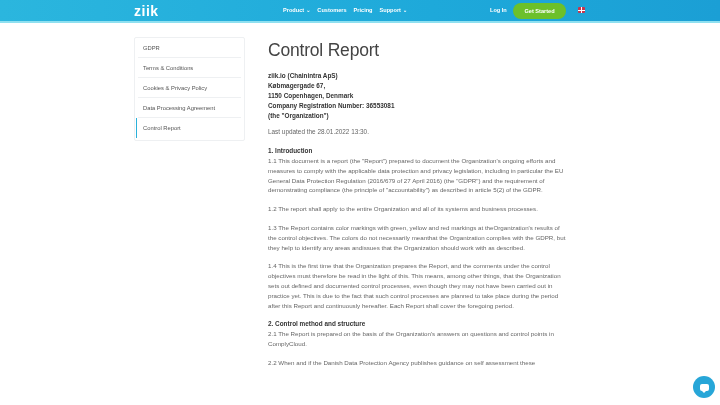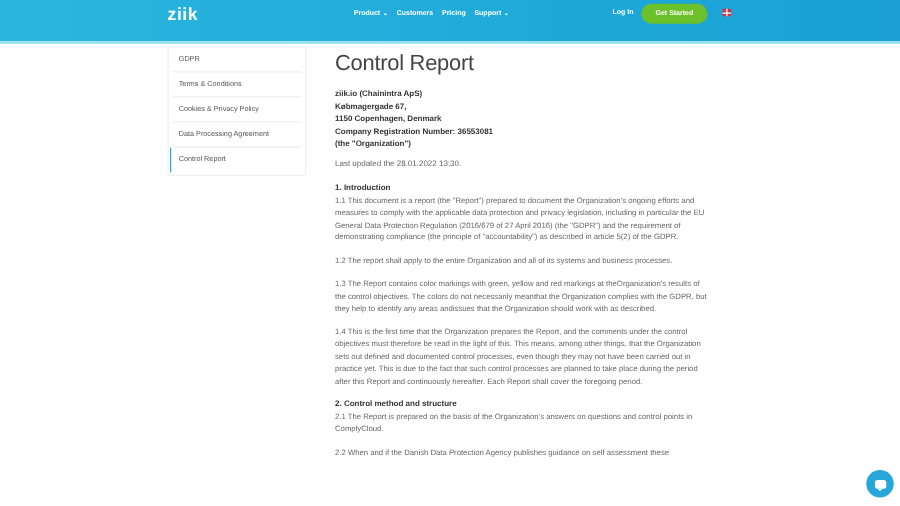--- a/index.html
+++ b/index.html
@@ -1,19 +1,19 @@
 <!DOCTYPE html>
 <html><head>
 <meta charset="utf-8">
 <style>
   * { box-sizing: border-box; margin: 0; padding: 0; }
   html, body { width: 720px; height: 405px; overflow: hidden; background: #fff; }
   body { font-family: "Liberation Sans", sans-serif; color: #555; position: relative; }
 
-  .topbar { position: absolute; left: 0; top: 0; width: 720px; height: 35px;
+  .topbar { position: absolute; left: 0; top: 0; width: 720px; height: 23px;
     background: linear-gradient(90deg, #2bb6de 0%, #1ea9da 60%, #1b9fd5 100%);
     border-bottom: 2px solid #8fe0f0; }
   .logo { position: absolute; left: 134px; top: 3px; color: #fff; font-weight: bold;
     font-size: 14px; letter-spacing: 0.5px; }
   .nav { position: absolute; left: 283px; top: 7px; display: flex; gap: 7px; }
   .nav-item { color: #fff; font-size: 5.6px; font-weight: bold; display: flex; align-items: center; gap: 2px; cursor: pointer; }
   .chev { font-size: 5px; }
   .login { position: absolute; left: 490px; top: 7px; color: #fff; font-size: 5.6px; font-weight: bold; }
   .cta { position: absolute; left: 513px; top: 3px; width: 53px; height: 16px; border-radius: 8px;
     background: #6cc02a; color: #fff; font-size: 5.6px; font-weight: bold; display: flex;

